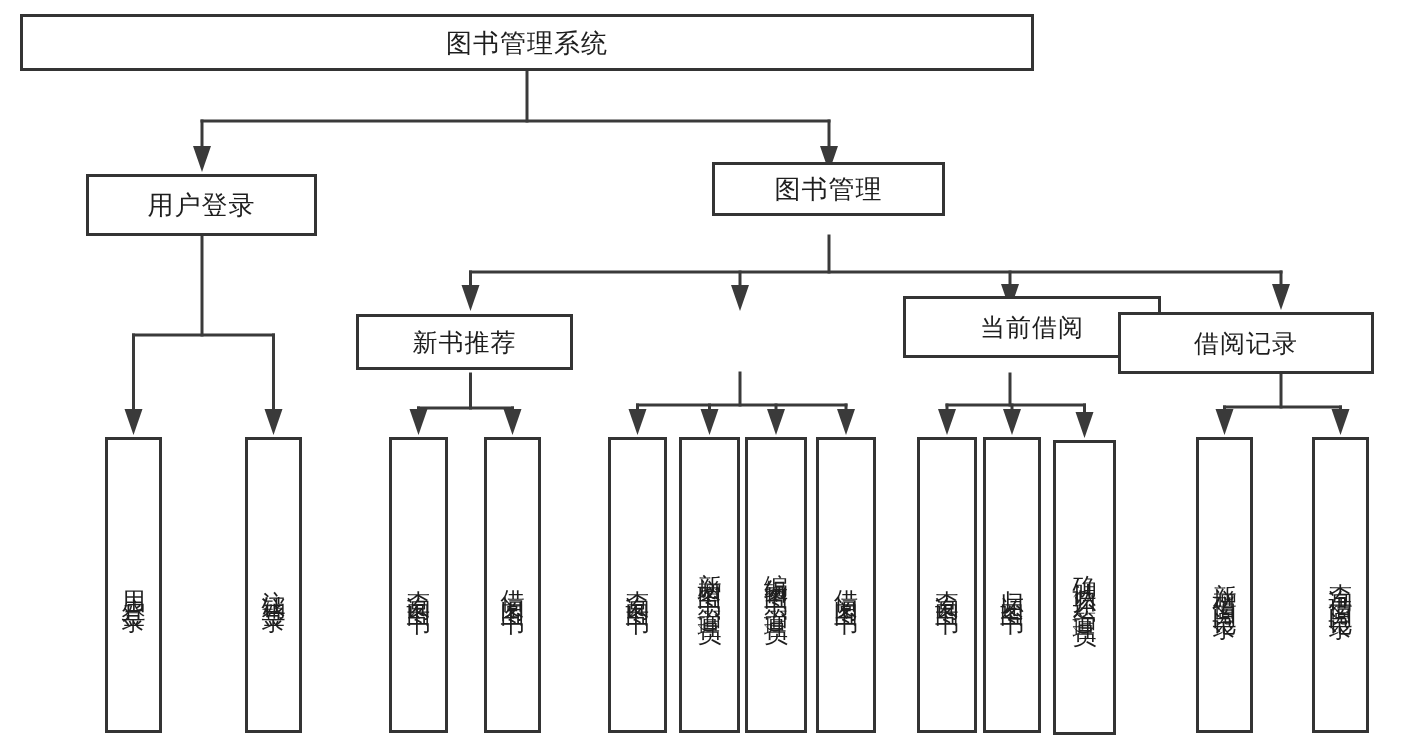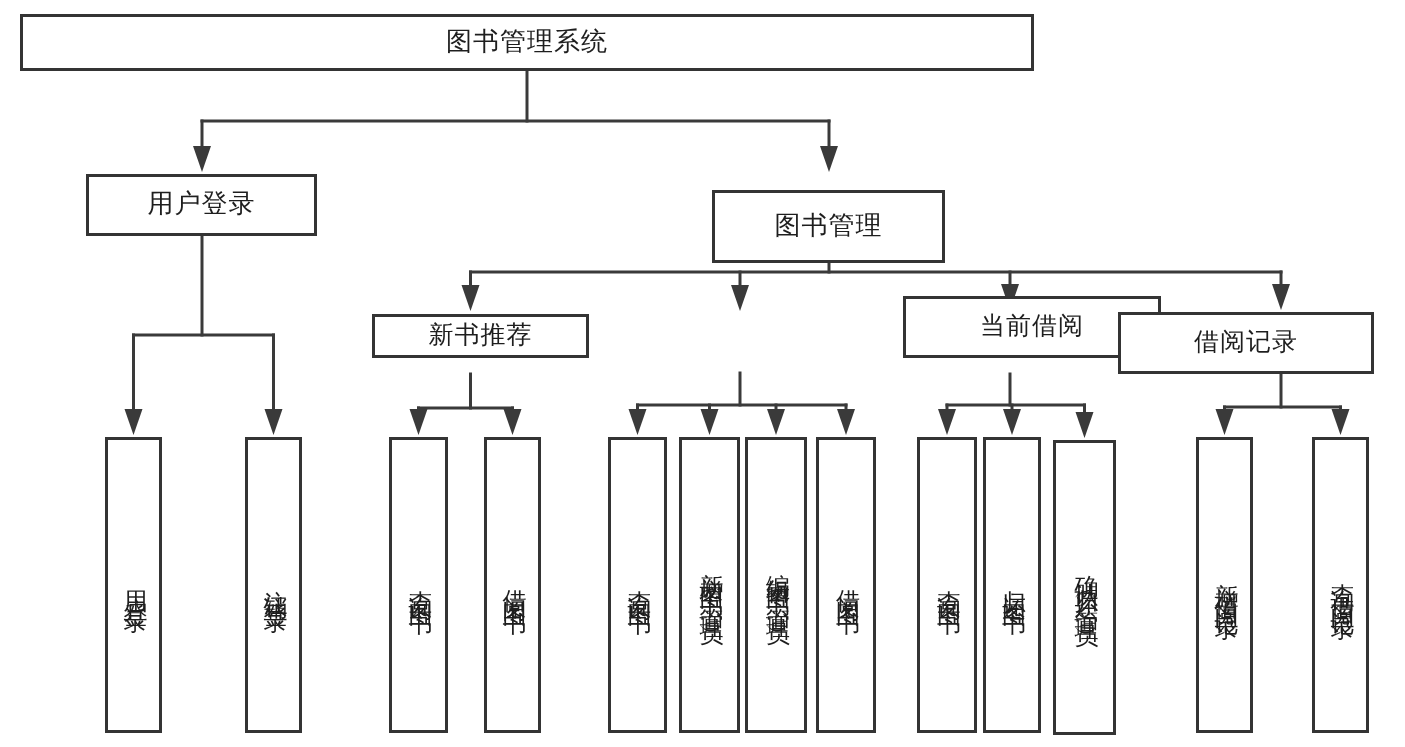--- a/index.html
+++ b/index.html
@@ -2,21 +2,21 @@
 <html><head>
 <meta charset="utf-8">
 <style>
   html, body { margin: 0; padding: 0; background: #ffffff; }
   .stage {
     position: relative;
     width: 1405px;
     height: 747px;
     background: #ffffff;
     overflow: hidden;
-    font-family: Liberation Mono, monospace;
+    font-family: Liberation Sans, sans-serif;
   }
   .connectors {
     position: absolute;
     left: 0; top: 0;
     z-index: 0;
   }
   .node {
     position: absolute;
     box-sizing: border-box;
     border: 3px solid #343434;
@@ -137,25 +137,25 @@
     </g>
   </svg>
 
   <div class="node hbox" style="left:20px; top:14px; width:1014px; height:57px">
     <span class="lbl">图书管理系统</span>
   </div>
 
   <div class="node hbox" style="left:86px; top:174px; width:231px; height:62px">
     <span class="lbl">用户登录</span>
   </div>
-  <div class="node hbox" style="left:712px; top:190px; width:233px; height:73px">
+  <div class="node hbox" style="left:712px; top:162px; width:233px; height:54px">
     <span class="lbl">图书管理</span>
   </div>
 
-  <div class="node hbox l3" style="left:372px; top:314px; width:217px; height:44px">
+  <div class="node hbox l3" style="left:356px; top:314px; width:217px; height:56px">
     <span class="lbl">新书推荐</span>
   </div>
   <div class="node hbox l3" style="left:903px; top:296px; width:258px; height:62px">
     <span class="lbl">当前借阅</span>
   </div>
   <div class="node hbox l3" style="left:1118px; top:312px; width:256px; height:62px">
     <span class="lbl">借阅记录</span>
   </div>
 
   <div class="node vbox" style="left:105px; top:437px; width:57px; height:296px">

